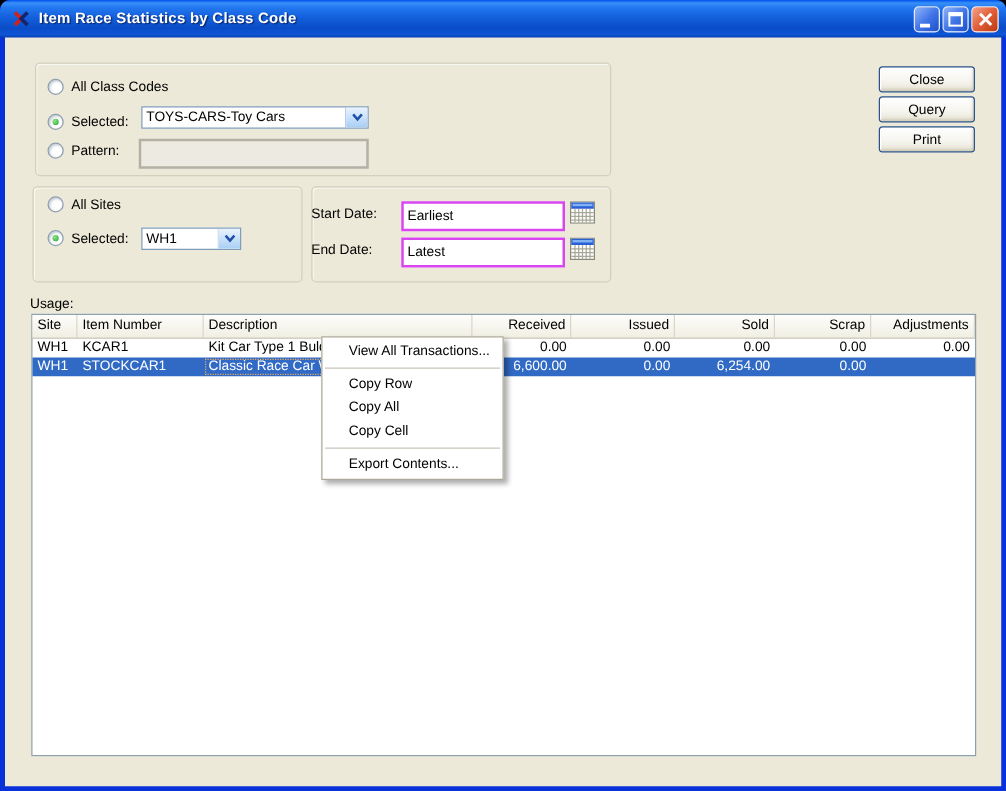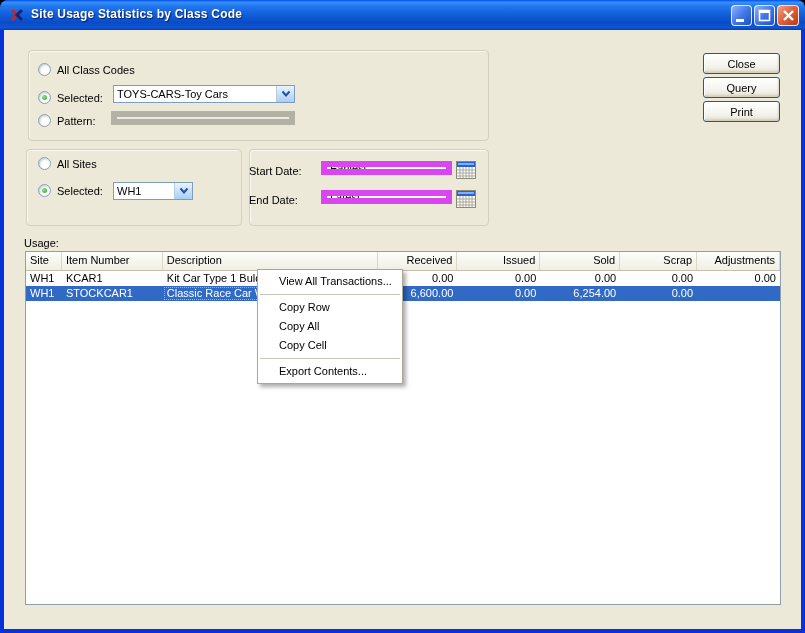--- a/index.html
+++ b/index.html
@@ -34,21 +34,21 @@
     background:radial-gradient(circle at 35% 35%,#8CE68C,#2DA32D);}
   .rlabel{position:absolute;white-space:nowrap;}
   
   .combo{position:absolute;height:18px;background:#fff;border:1px solid #7F9DB9;box-sizing:border-box;
     display:flex;align-items:center;}
   .combo-text{flex:1;padding-left:3px;white-space:nowrap;overflow:hidden;}
   .combo-btn{width:17px;height:16px;display:flex;align-items:center;justify-content:center;
     background:linear-gradient(180deg,#EAF3FD 0%,#CBE3FB 45%,#A9CEF4 100%);
     border-left:1px solid #B7CDE6;border-radius:0 1px 1px 0;}
   
-  .tfield{position:absolute;height:14px;border:6px solid #d946ef;box-sizing:border-box;background:#fff;
+  .tfield{position:absolute;height:24px;border:2px solid #d946ef;box-sizing:border-box;background:#fff;
     font-family:inherit;font-size:11px;padding:0 3px;margin:0;}
   .tfield.disabled{background:#ECEAE1;border-color:#B3B0A4;}
   .cal-icon{position:absolute;width:20px;height:18px;}
   .flabel{position:absolute;white-space:nowrap;text-align:left;}
   
   .xpbtn{position:absolute;left:703px;width:77px;height:21px;border:1px solid #2B548C;border-radius:3px;
     background:linear-gradient(180deg,#FFFFFF 0%,#F6F5EF 55%,#E9E6D8 100%);box-sizing:border-box;
     display:flex;align-items:center;justify-content:center;font-size:11px;
     box-shadow:inset 1px 1px 0 #fff, inset -1px -2px 2px rgba(190,185,160,.55);cursor:default;}
   
@@ -75,21 +75,21 @@
 
 <div class="xp-window">
 
   <div class="titlebar">
     <span class="app-icon">
       <svg width="16" height="16" viewBox="0 0 16 16">
         <path d="M3 3 L8 8 L3 13" stroke="#CE2418" stroke-width="3" fill="none"></path>
         <path d="M13 3 L8 8 L13 13" stroke="#14246E" stroke-width="3" fill="none"></path>
       </svg>
     </span>
-    <span class="titletext">Site Usage Statistics by Class Code</span>
+    <span class="titletext">Item Race Statistics by Class Code</span>
     <div class="winbtn minb">
       <svg width="19" height="19" viewBox="0 0 19 19">
           <rect x="4" y="13" width="8" height="3" fill="#fff"></rect>
         </svg>
     </div>
     <div class="winbtn maxb">
       <svg width="19" height="19" viewBox="0 0 19 19">
         <rect x="4.5" y="4.5" width="10" height="10" fill="none" stroke="#fff" stroke-width="1.6"></rect>
         <rect x="4" y="4" width="11" height="3" fill="#fff"></rect>
       </svg>

